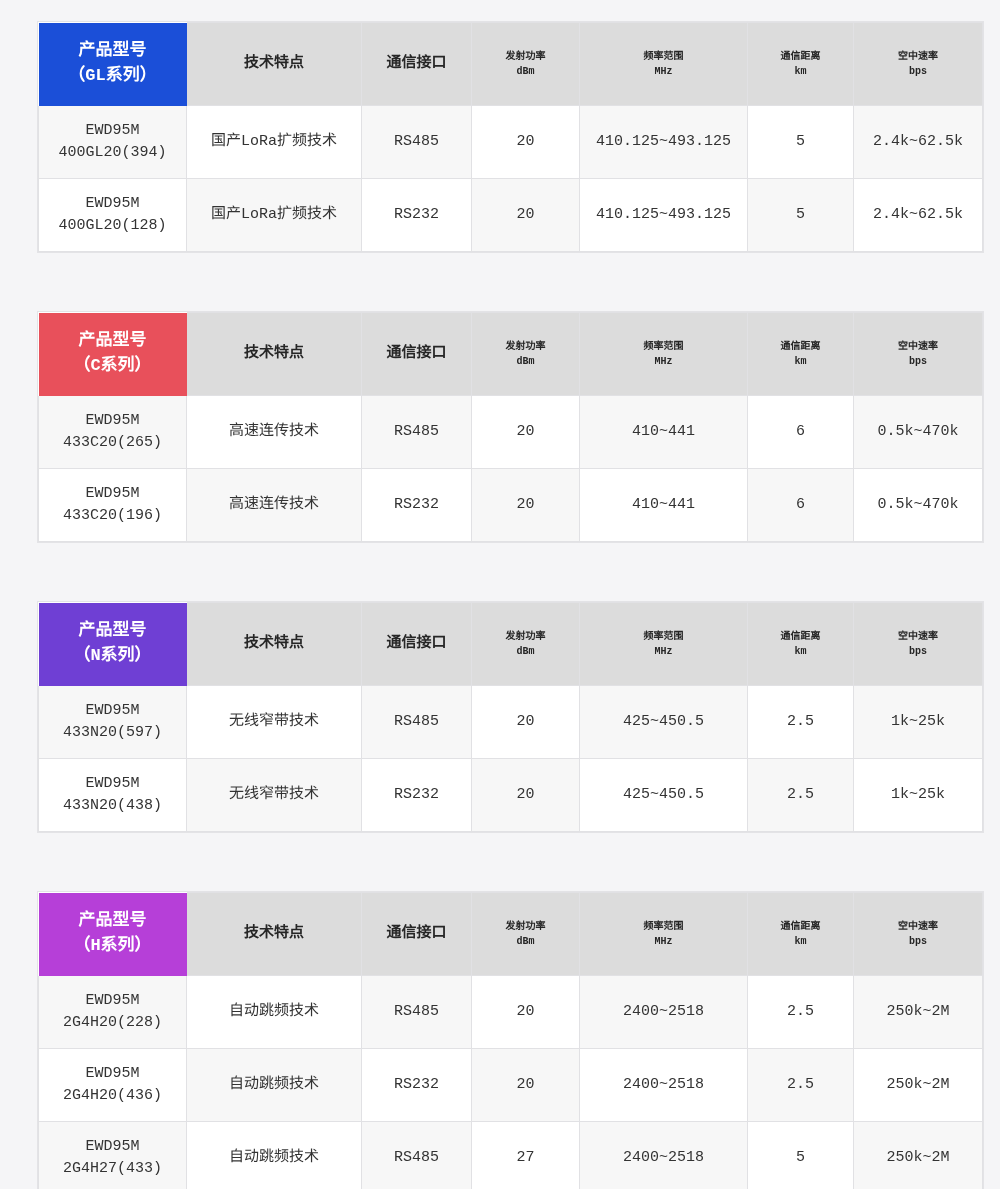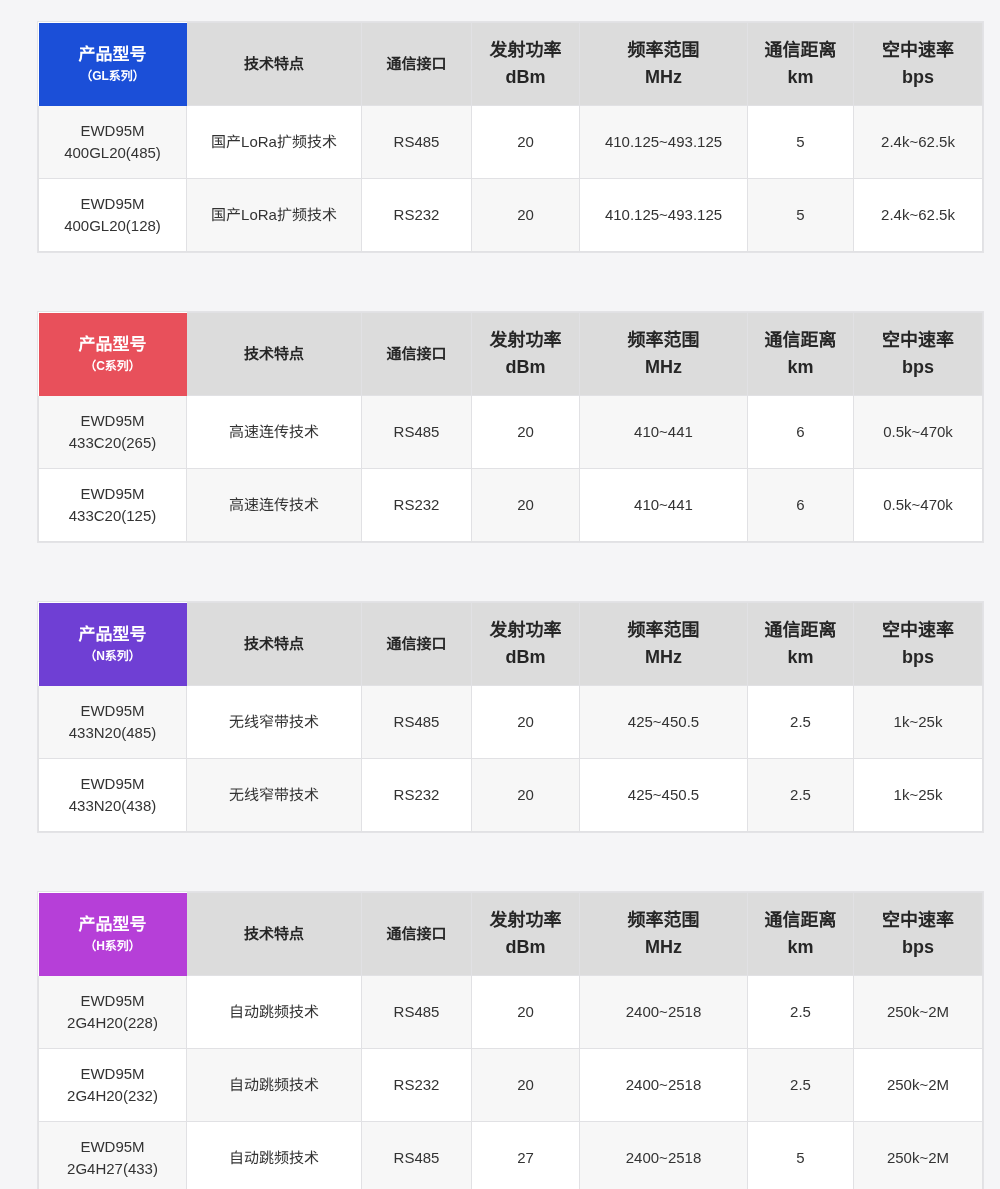--- a/index.html
+++ b/index.html
@@ -13,20 +13,21 @@
     min-height: 1189px;
     -webkit-font-smoothing: antialiased;
   }
   .page {
     width: 1000px;
     padding-top: 22px;
     box-sizing: border-box;
   }
   .tbl-wrap {
     margin: 0 38px 60px 38px;
+    font-family: Liberation Mono, monospace;
   }
   table.spec {
     border-collapse: collapse;
     width: 924px;
     table-layout: fixed;
     background: #ffffff;
     box-shadow: 0 0 0 1px #e3e3e6;
   }
   table.spec th, table.spec td {
     border: 1px solid #e1e1e4;
@@ -45,28 +46,28 @@
     color: #262626;
   }
   table.spec thead th.model-head {
     color: #ffffff;
     border-color: transparent;
     font-size: 17px;
     line-height: 1.45;
   }
   .model-head .series {
     display: block;
-    font-size: 12px;
+    font-size: 17px;
     font-weight: bold;
     margin-top: 0;
   }
   .head-sub {
     display: block;
     font-weight: bold;
-    font-size: 18px;
+    font-size: 10px;
   }
   table.spec tbody td {
     height: 60px;
     padding: 6px 4px;
     background: #ffffff;
   }
   table.spec tbody tr td.cell-alt {
     background: #f7f7f7;
   }
   .model-cell span {
@@ -120,21 +121,21 @@
           <th>
             <span class="head-sub">空中速率</span>
             <span class="head-sub">bps</span>
           </th>
         </tr>
       </thead>
       <tbody>
         <tr>
           <td class="model-cell cell-alt">
             <span>EWD95M</span>
-            <span>400GL20(485)</span>
+            <span>400GL20(394)</span>
           </td>
           <td>国产LoRa扩频技术</td>
           <td class="cell-alt">RS485</td>
           <td>20</td>
           <td class="cell-alt">410.125~493.125</td>
           <td>5</td>
           <td class="cell-alt">2.4k~62.5k</td>
         </tr>
         <tr>
           <td class="model-cell">
@@ -198,21 +199,21 @@
           <td>高速连传技术</td>
           <td class="cell-alt">RS485</td>
           <td>20</td>
           <td class="cell-alt">410~441</td>
           <td>6</td>
           <td class="cell-alt">0.5k~470k</td>
         </tr>
         <tr>
           <td class="model-cell">
             <span>EWD95M</span>
-            <span>433C20(125)</span>
+            <span>433C20(196)</span>
           </td>
           <td class="cell-alt">高速连传技术</td>
           <td>RS232</td>
           <td class="cell-alt">20</td>
           <td>410~441</td>
           <td class="cell-alt">6</td>
           <td>0.5k~470k</td>
         </tr>
       </tbody>
     </table>
@@ -252,21 +253,21 @@
           <th>
             <span class="head-sub">空中速率</span>
             <span class="head-sub">bps</span>
           </th>
         </tr>
       </thead>
       <tbody>
         <tr>
           <td class="model-cell cell-alt">
             <span>EWD95M</span>
-            <span>433N20(485)</span>
+            <span>433N20(597)</span>
           </td>
           <td>无线窄带技术</td>
           <td class="cell-alt">RS485</td>
           <td>20</td>
           <td class="cell-alt">425~450.5</td>
           <td>2.5</td>
           <td class="cell-alt">1k~25k</td>
         </tr>
         <tr>
           <td class="model-cell">
@@ -330,21 +331,21 @@
           <td>自动跳频技术</td>
           <td class="cell-alt">RS485</td>
           <td>20</td>
           <td class="cell-alt">2400~2518</td>
           <td>2.5</td>
           <td class="cell-alt">250k~2M</td>
         </tr>
         <tr>
           <td class="model-cell">
             <span>EWD95M</span>
-            <span>2G4H20(232)</span>
+            <span>2G4H20(436)</span>
           </td>
           <td class="cell-alt">自动跳频技术</td>
           <td>RS232</td>
           <td class="cell-alt">20</td>
           <td>2400~2518</td>
           <td class="cell-alt">2.5</td>
           <td>250k~2M</td>
         </tr>
         <tr>
           <td class="model-cell cell-alt">

